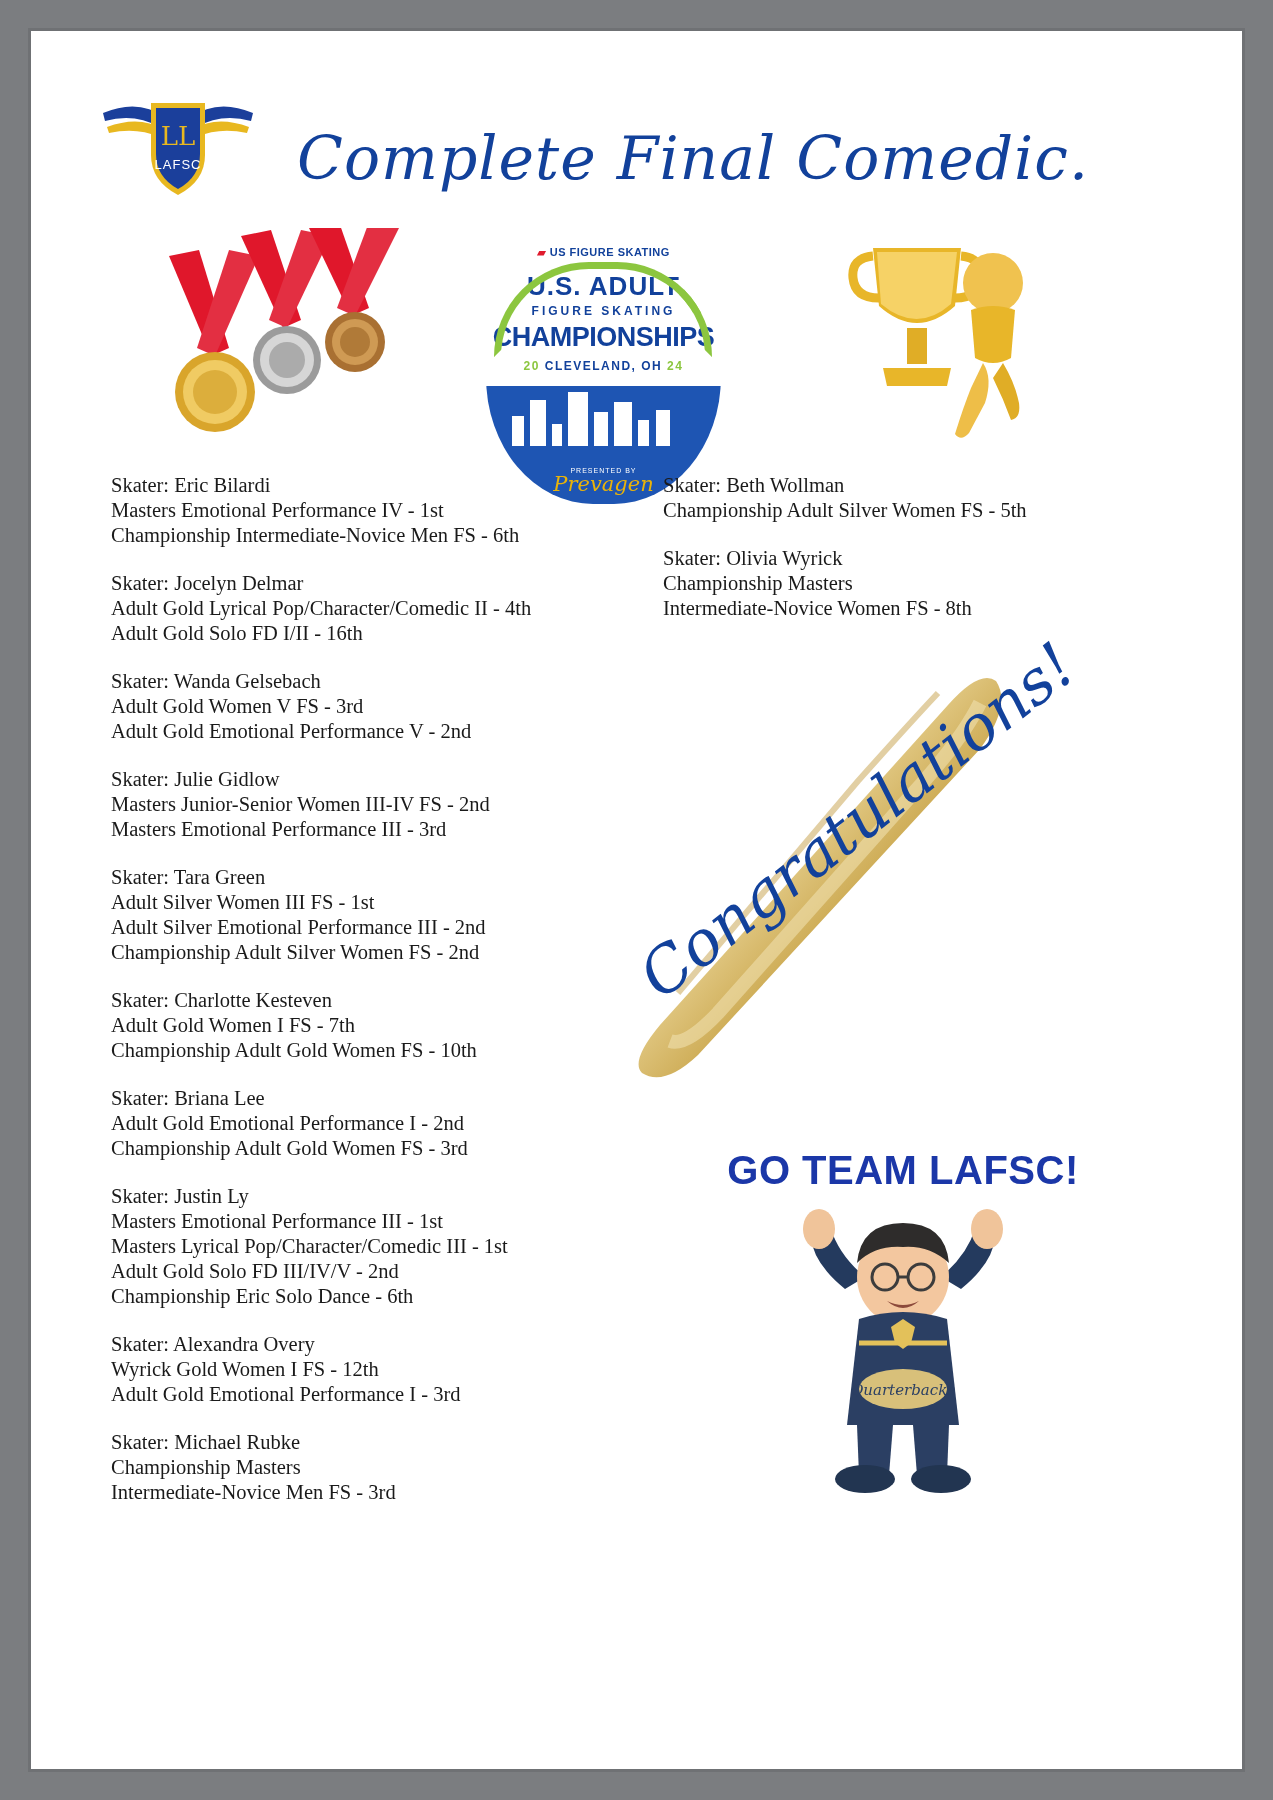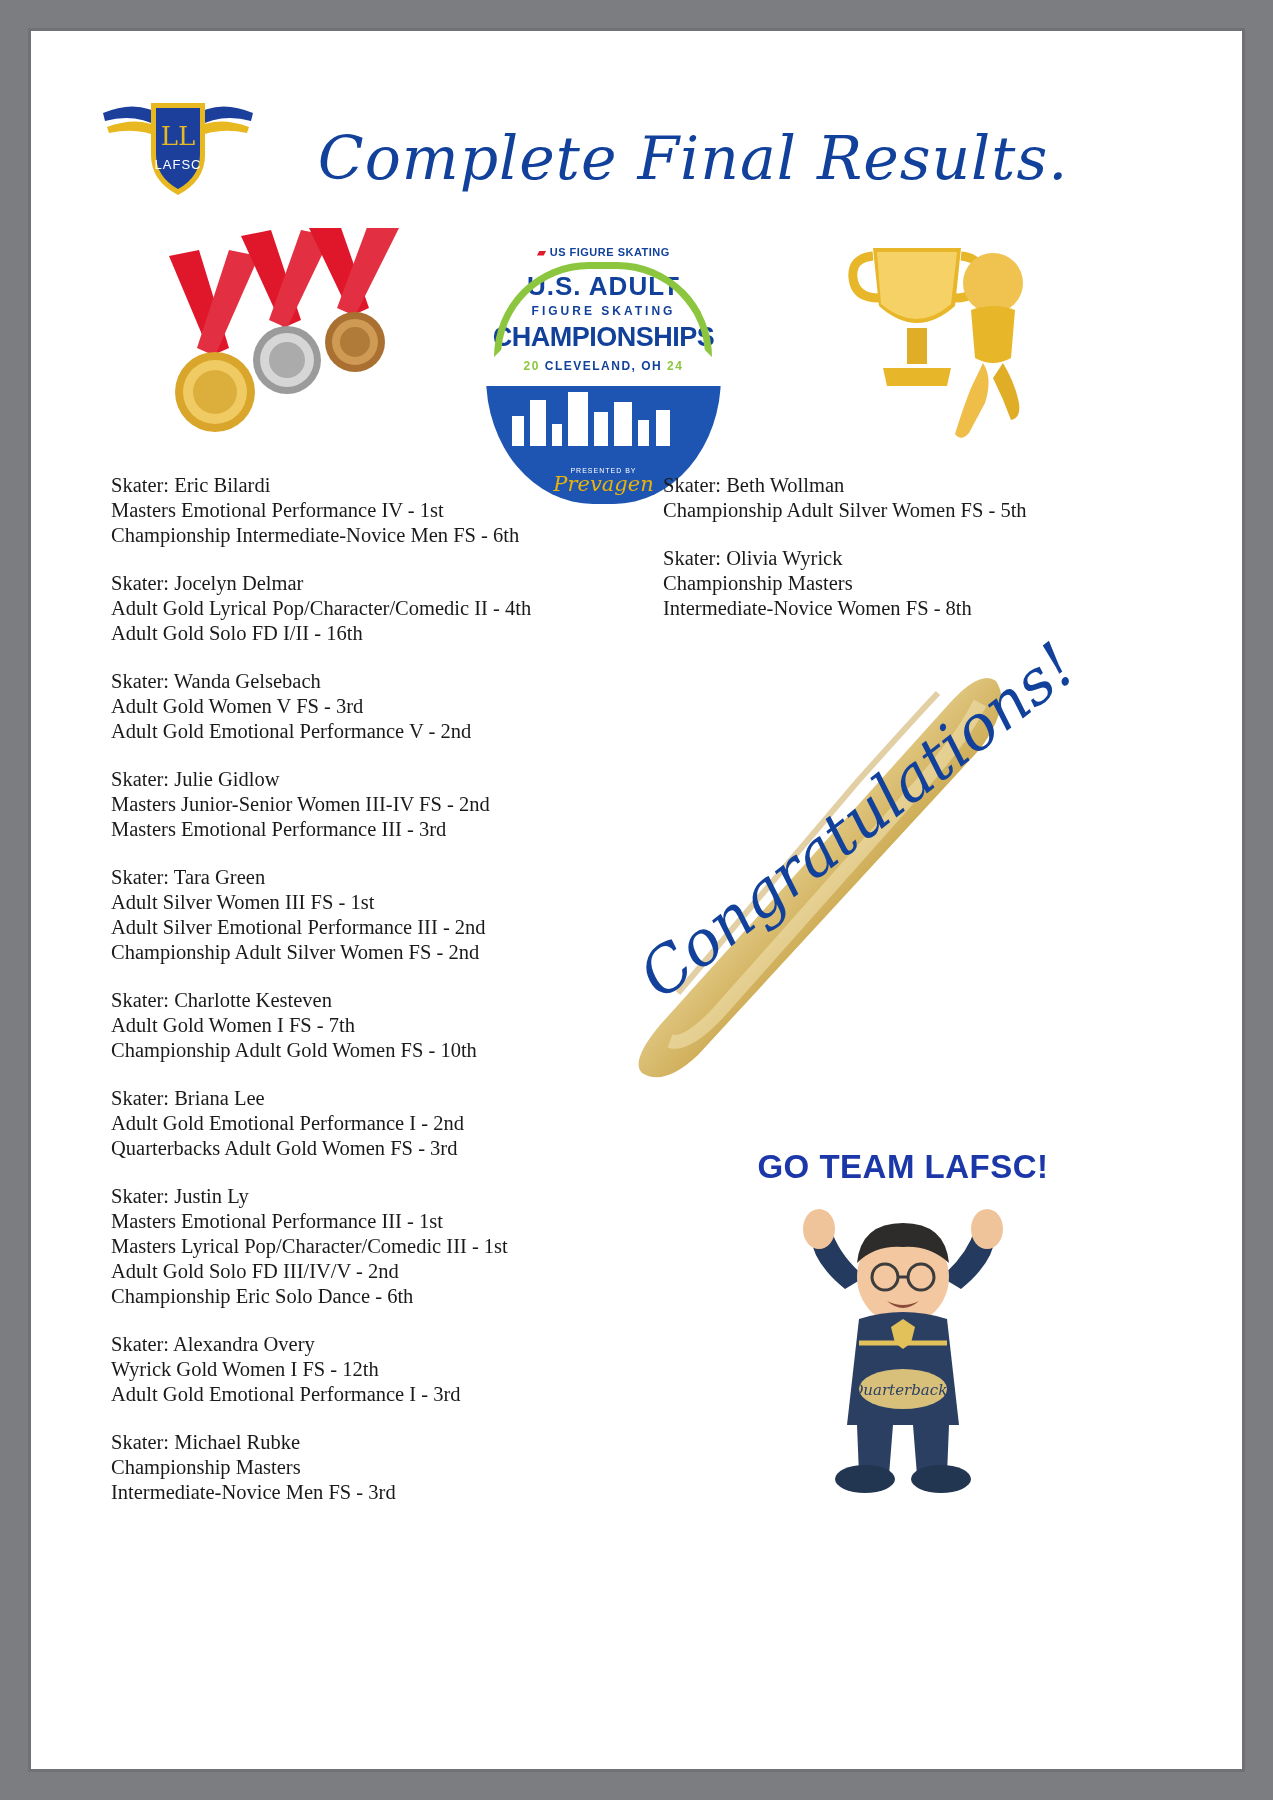--- a/index.html
+++ b/index.html
@@ -233,21 +233,21 @@
 
   
   .goteam {
     position: absolute;
     left: 660px;
     top: 1095px;
     width: 380px;
     text-align: center;
     font-family: "Liberation Sans", sans-serif;
     font-weight: bold;
-    font-size: 33px;
+    font-size: 40px;
     color: #1b37a8;
     letter-spacing: .5px;
   }
   .mascot {
     position: absolute;
     left: 700px;
     top: 1140px;
     width: 300px;
     height: 300px;
   }
@@ -265,21 +265,21 @@
           <path d="M14,44 Q46,32 70,46 L66,54 Q44,44 16,50 Z" fill="#e8b820"></path>
           <path d="M160,30 Q125,15 98,34 L104,44 Q128,30 158,38 Z" fill="#1b3f9b"></path>
           <path d="M156,44 Q124,32 100,46 L104,54 Q126,44 154,50 Z" fill="#e8b820"></path>
           <path d="M58,20 L112,20 L112,72 Q112,98 85,112 Q58,98 58,72 Z" fill="#e8b820"></path>
           <path d="M63,25 L107,25 L107,71 Q107,94 85,106 Q63,94 63,71 Z" fill="#1b3f9b"></path>
           <text x="85" y="62" text-anchor="middle" font-family="DejaVu Serif, serif" font-size="26" fill="#e8b820">LL</text>
           <text x="85" y="86" text-anchor="middle" font-family="Liberation Sans, sans-serif" font-size="13" fill="#ffffff" letter-spacing="1">LAFSC</text>
         </svg>
       </div>
 
-      <div class="title">Complete Final Results.</div>
+      <div class="title">Complete Final Comedic.</div>
 
       <div class="medals">
         <svg viewBox="0 0 290 220" width="290" height="220">
 
           <path d="M36,28 L66,22 L96,120 L78,128 Z" fill="#e0172b"></path>
           <path d="M96,22 L126,28 L82,128 L64,120 Z" fill="#e32f42"></path>
           <circle cx="82" cy="164" r="40" fill="#d9a52b"></circle>
           <circle cx="82" cy="164" r="32" fill="#f0cb63"></circle>
           <circle cx="82" cy="164" r="22" fill="#dcae3c"></circle>
 
@@ -371,21 +371,21 @@
           <div class="line">Championship Adult Silver Women FS - 2nd</div>
         </div>
         <div class="entry">
           <div class="line">Skater: Charlotte Kesteven</div>
           <div class="line">Adult Gold Women I FS - 7th</div>
           <div class="line">Championship Adult Gold Women FS - 10th</div>
         </div>
         <div class="entry">
           <div class="line">Skater: Briana Lee</div>
           <div class="line">Adult Gold Emotional Performance I - 2nd</div>
-          <div class="line">Quarterbacks Adult Gold Women FS - 3rd</div>
+          <div class="line">Championship Adult Gold Women FS - 3rd</div>
         </div>
         <div class="entry">
           <div class="line">Skater: Justin Ly</div>
           <div class="line">Masters Emotional Performance III - 1st</div>
           <div class="line">Masters Lyrical Pop/Character/Comedic III - 1st</div>
           <div class="line">Adult Gold Solo FD III/IV/V - 2nd</div>
           <div class="line">Championship Eric Solo Dance - 6th</div>
         </div>
         <div class="entry">
           <div class="line">Skater: Alexandra Overy</div>

